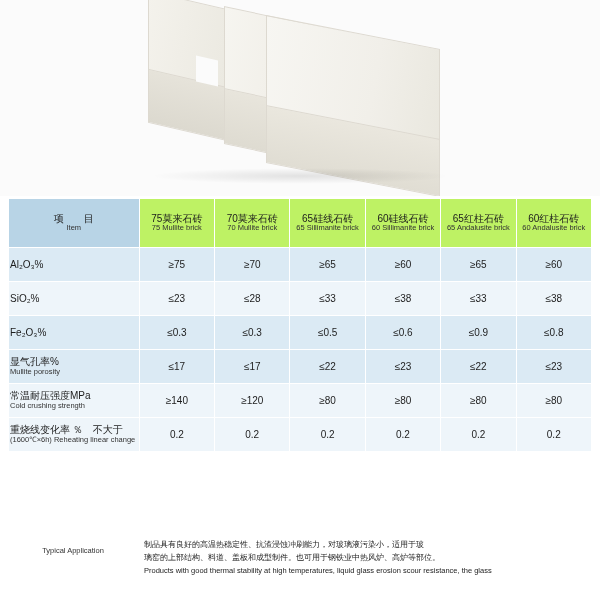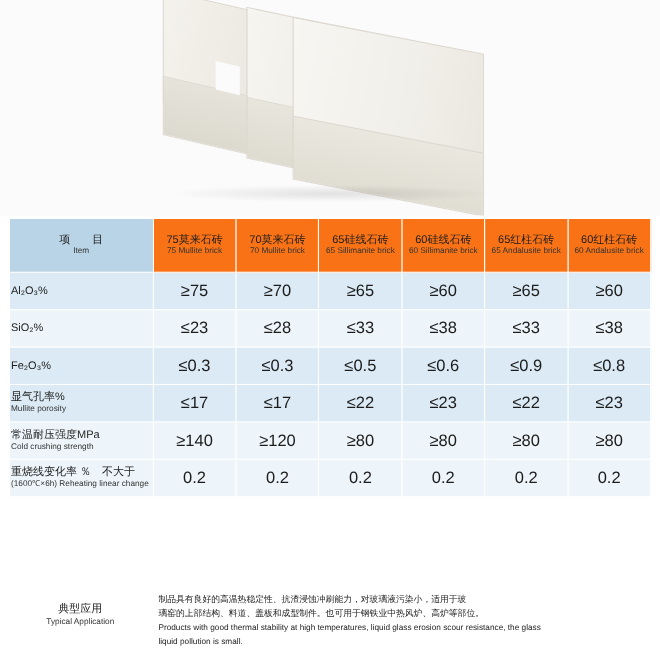--- a/index.html
+++ b/index.html
@@ -17,28 +17,28 @@
   .b3f{left:266px;top:122px;width:172px;height:56px;transform:skewY(11deg);background:linear-gradient(180deg,#eae7de,#e0ddd3);}
   .notch{position:absolute;background:#fbfbfb;}
   .n1{left:196px;top:58px;width:22px;height:26px;transform:skewY(13deg);}
   .n2{left:268px;top:80px;width:24px;height:28px;transform:skewY(12deg);}
   .shadow{position:absolute;left:150px;top:168px;width:300px;height:16px;background:radial-gradient(ellipse at center,rgba(0,0,0,.10),rgba(0,0,0,0) 70%);}
 
   
   .tblwrap{position:absolute;left:8px;top:198px;width:584px;}
   table{border-collapse:collapse;width:584px;table-layout:fixed;}
   td,th{border:1px solid #ffffff;text-align:center;vertical-align:middle;font-size:9px;color:#1c1c1c;padding:2px 1px;line-height:1.15;}
-  thead th{background:#f97316;font-weight:normal;height:44px;}
+  thead th{background:#bef264;font-weight:normal;height:44px;}
   th.itemhead{background:#b8d4e6;}
   .cn{font-size:10px;display:block;}
   .en{font-size:7.5px;display:block;color:#333;}
   .rowA td{background:#dbeaf4;height:29px;}
   .rowB td{background:#eef5fa;height:29px;}
   td.label{text-align:left;font-size:9.5px;}
-  td.val{font-size:15px;}
+  td.val{font-size:10px;}
   col.c0{width:130px;}
   col.cx{width:75px;}
 
   
   .footer{position:absolute;left:8px;top:540px;width:584px;display:flex;}
   .fleft{width:130px;text-align:center;font-size:9px;color:#1c1c1c;padding-top:6px;}
   .fright{flex:1;font-size:7.5px;color:#1c1c1c;line-height:1.35;padding-left:6px;}
   .fright p{margin:0 0 2px 0;}
   .jp{font-size:8px;}
 </style>
@@ -183,25 +183,23 @@
           <td class="val">0.2</td>
           <td class="val">0.2</td>
         </tr>
 
       </tbody>
     </table>
   </div>
 
   <div class="footer">
     <div class="fleft">
-      <span class="cn">典型应用</span>
       <span class="en">Typical  Application</span>
     </div>
     <div class="fright">
       <p class="jp">制品具有良好的高温热稳定性、抗渣浸蚀冲刷能力，对玻璃液污染小，适用于玻</p>
       <p class="jp">璃窑的上部结构、料道、盖板和成型制件。也可用于钢铁业中热风炉、高炉等部位。</p>
       <p>Products with good thermal stability at high temperatures, liquid glass erosion scour resistance, the glass</p>
-      <p>liquid pollution is small.</p>
 
     </div>
   </div>
 
 </div>
 
 </body></html>

